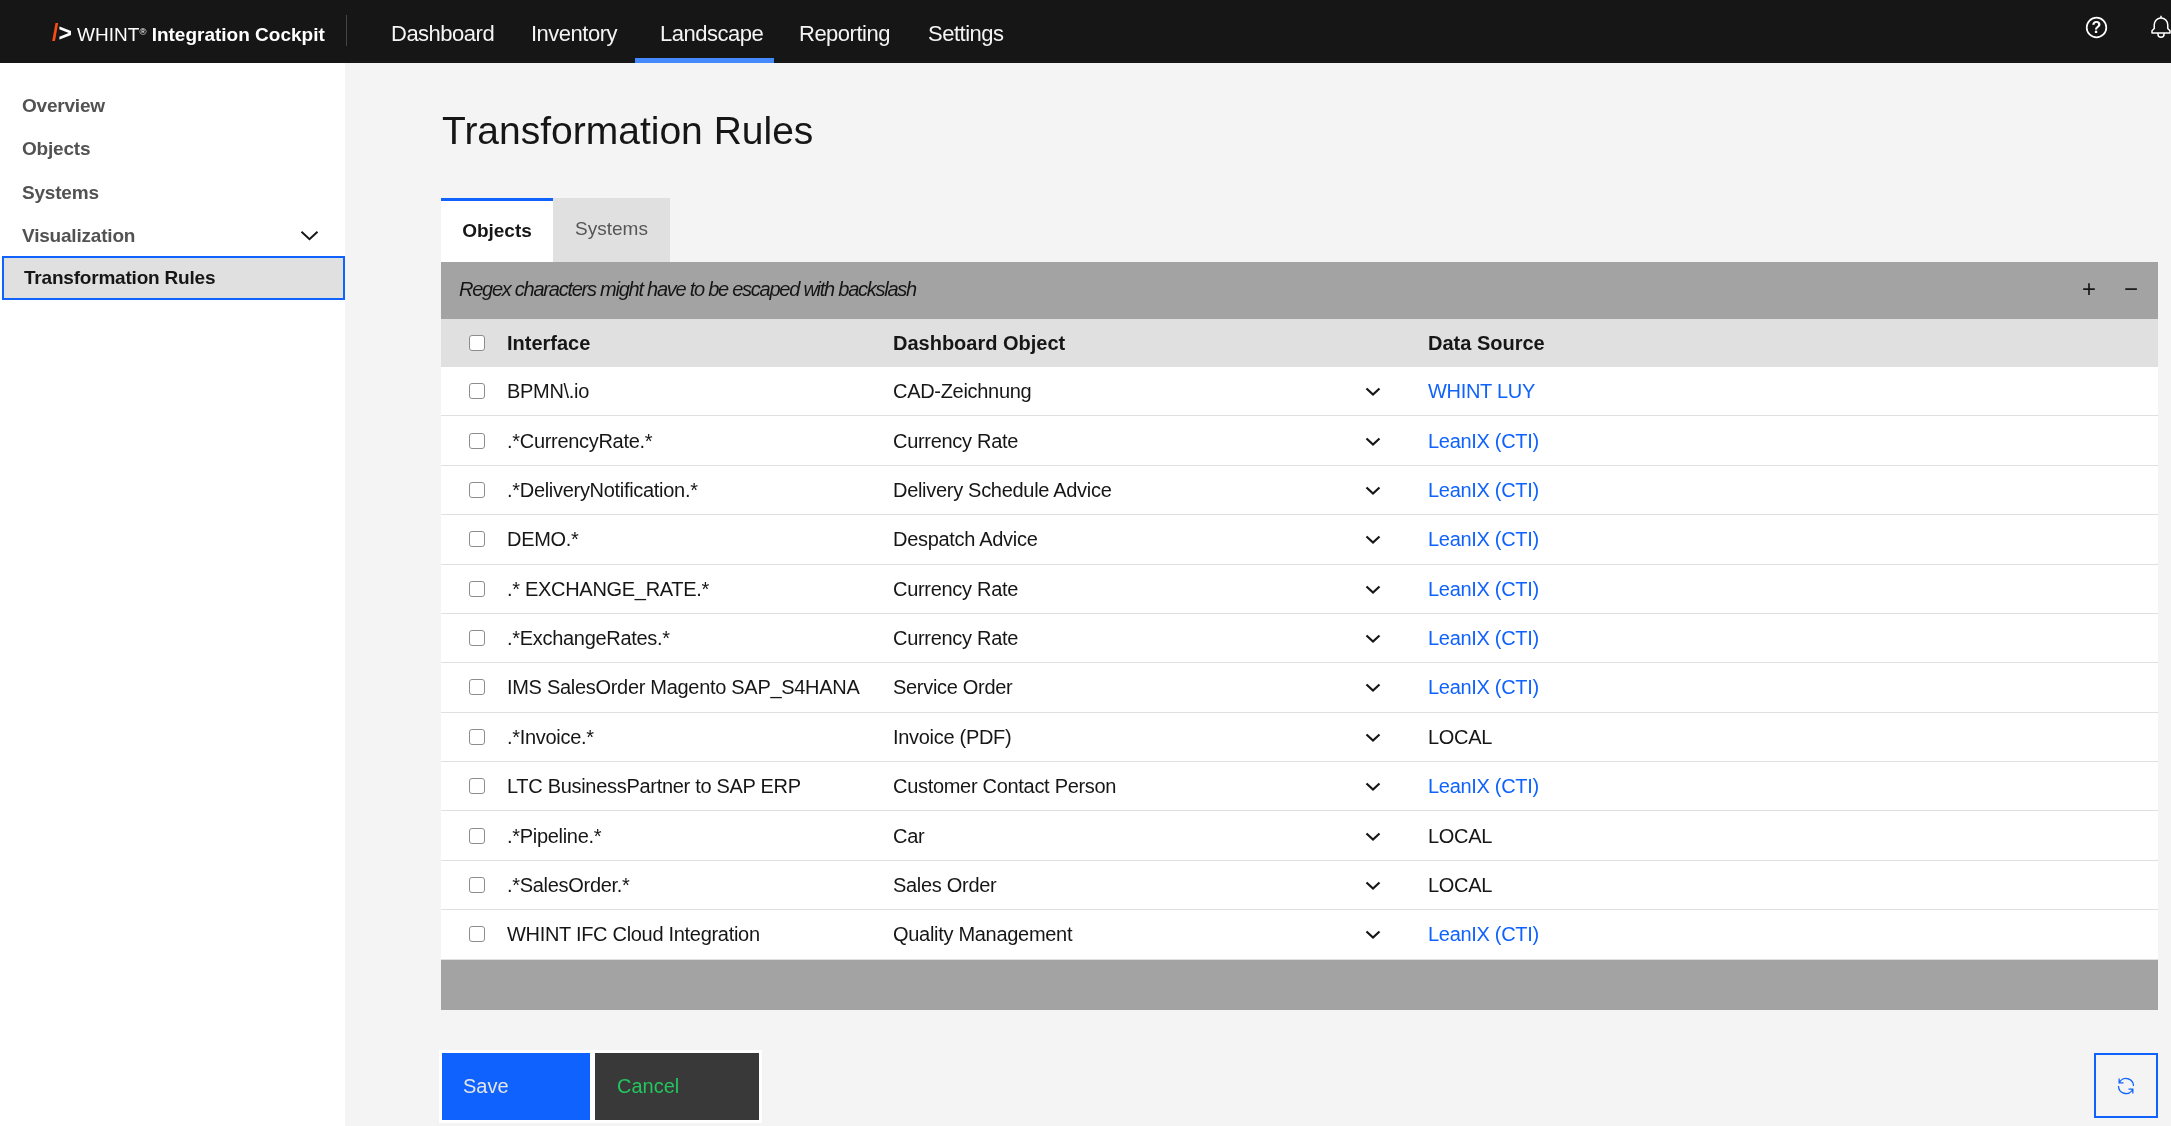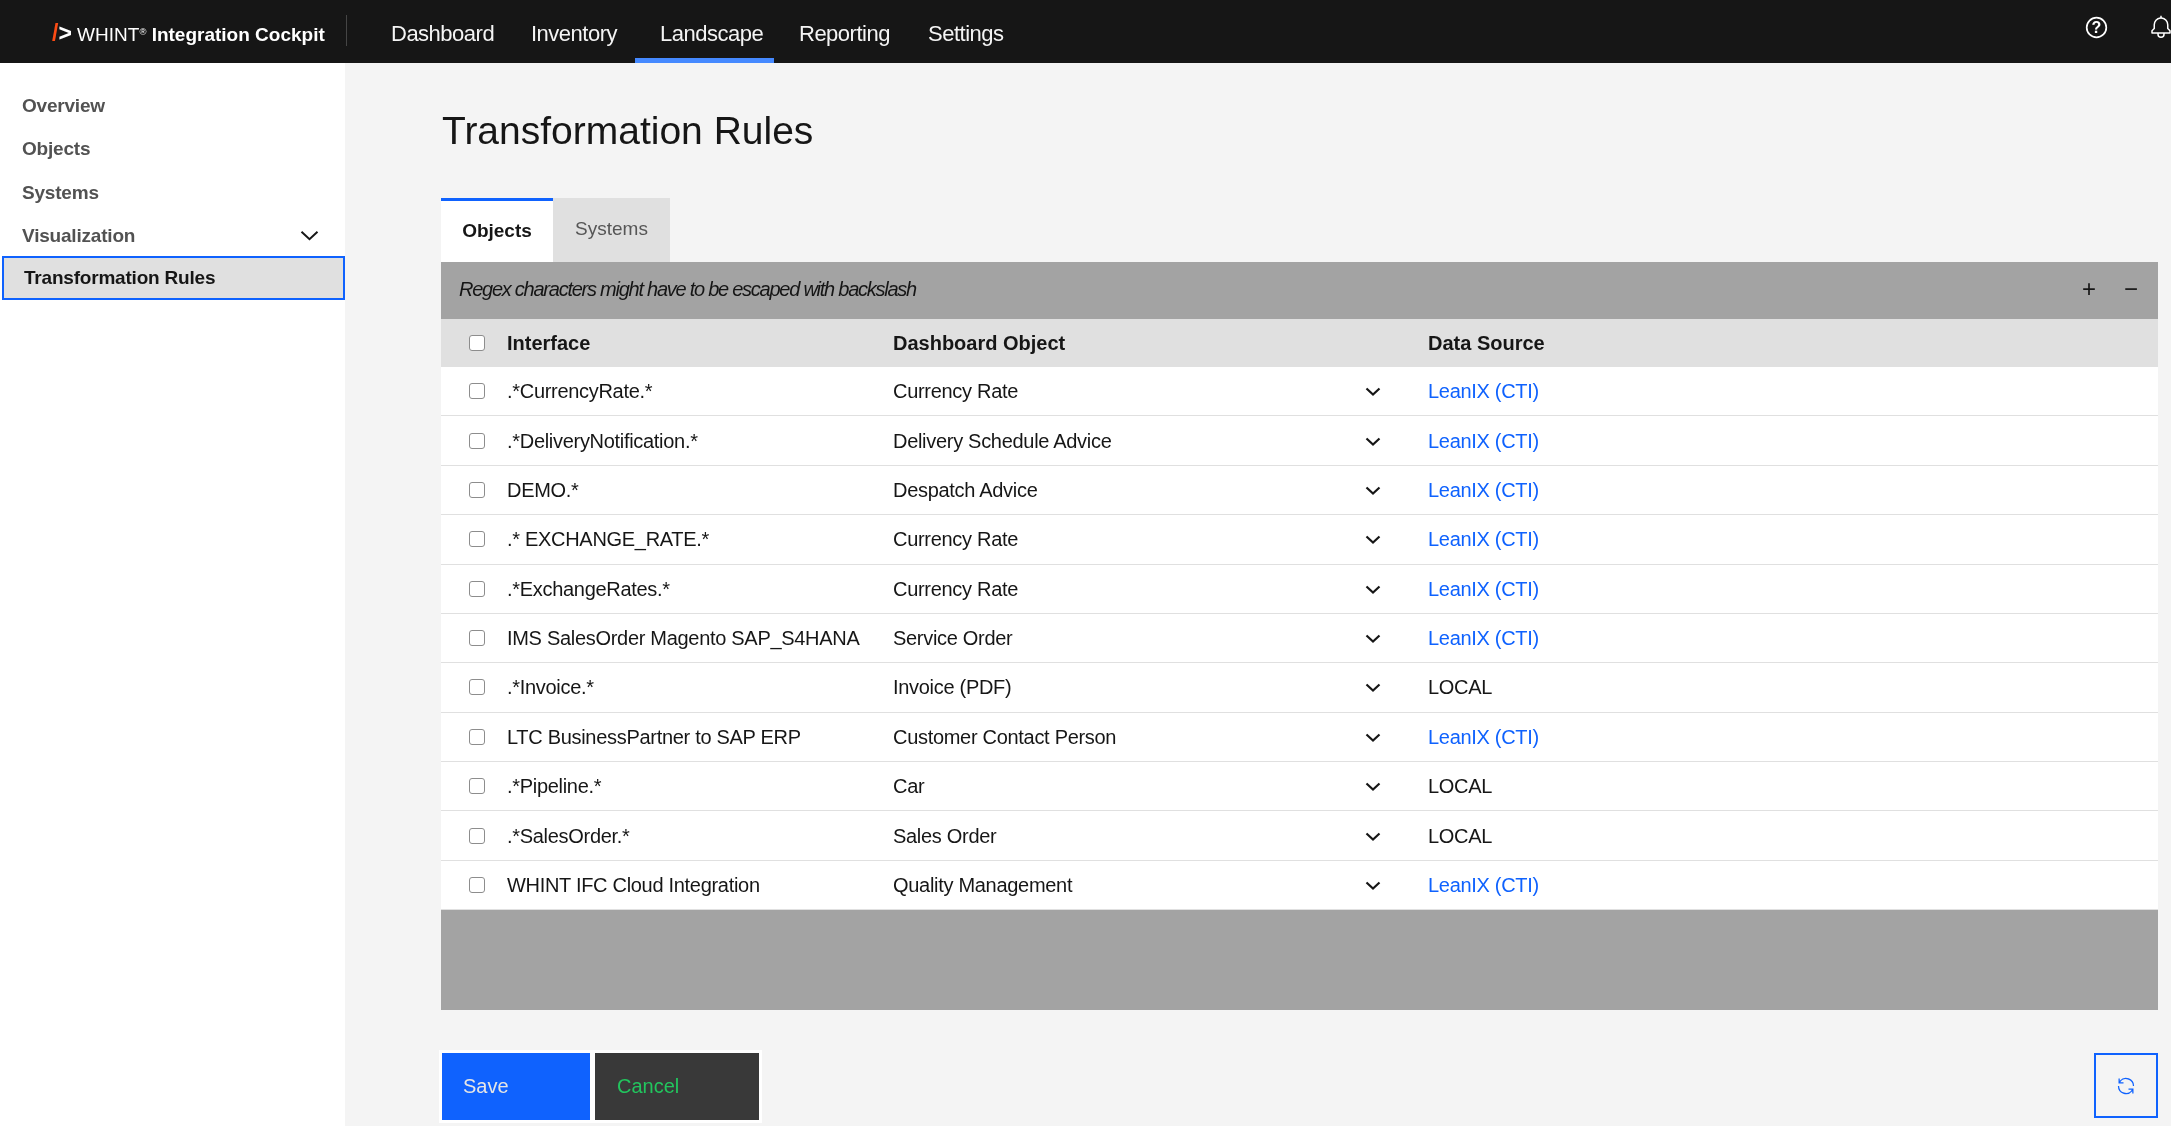--- a/index.html
+++ b/index.html
@@ -105,20 +105,29 @@
 
   <div id="thead">
     <div class="cb" style="top:24px; margin-top:-8px;"></div>
     <div class="c-if hdr" style="top:24px;">Interface</div>
     <div class="c-ho hdr" style="top:24px;">Dashboard Object</div>
     <div class="c-ds hdr local" style="top:24px;">Data Source</div>
   </div>
   <div id="tbody">
   <div class="trow">
         <div class="cb"></div>
+        <div class="c-if">BPMN\.io</div>
+        <div class="c-ho">CAD-Zeichnung</div>
+        <svg class="chev" width="16" height="9" viewBox="0 0 16 9">
+          <polyline points="1.5,1.5 8,7.5 14.5,1.5" fill="none" stroke="#161616" stroke-width="2.2"></polyline>
+        </svg>
+        <div class="c-ds">WHINT LUY</div>
+      </div>
+  <div class="trow">
+        <div class="cb"></div>
         <div class="c-if">.*CurrencyRate.*</div>
         <div class="c-ho">Currency Rate</div>
         <svg class="chev" width="16" height="9" viewBox="0 0 16 9">
           <polyline points="1.5,1.5 8,7.5 14.5,1.5" fill="none" stroke="#161616" stroke-width="2.2"></polyline>
         </svg>
         <div class="c-ds">LeanIX (CTI)</div>
       </div>
   <div class="trow">
         <div class="cb"></div>
         <div class="c-if">.*DeliveryNotification.*</div>

